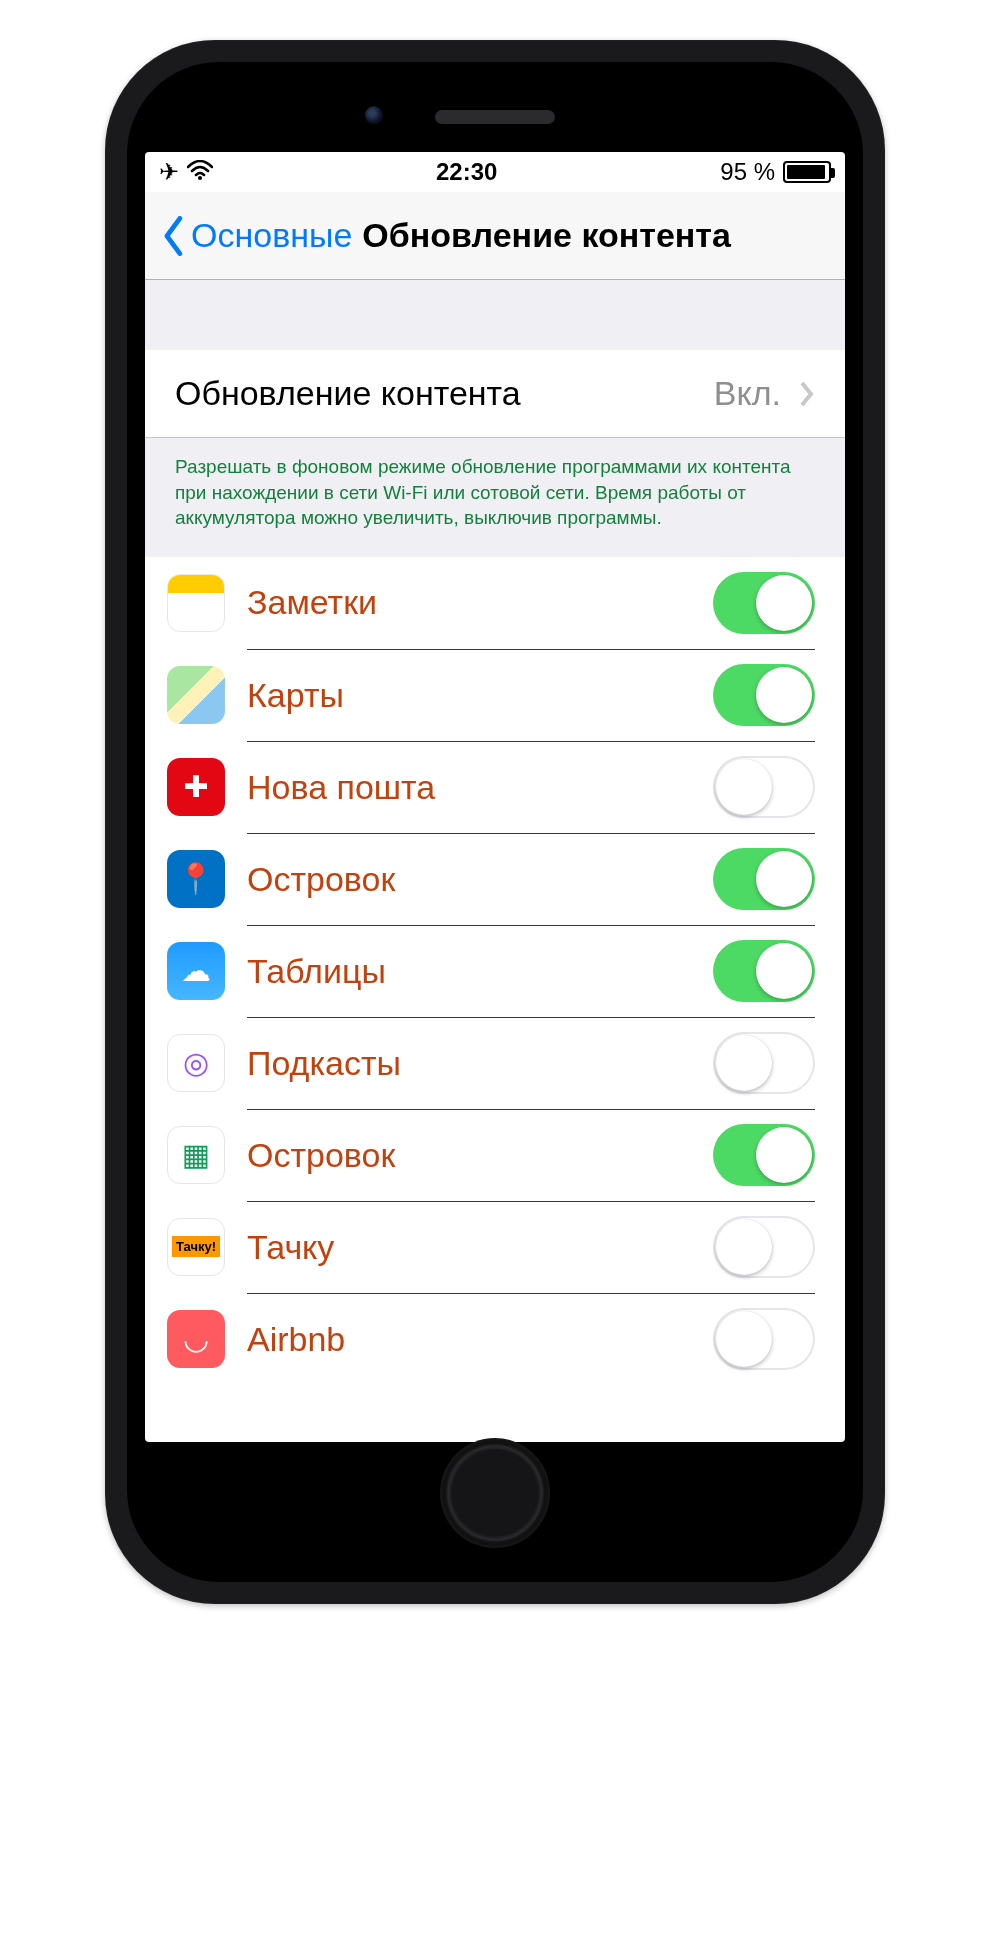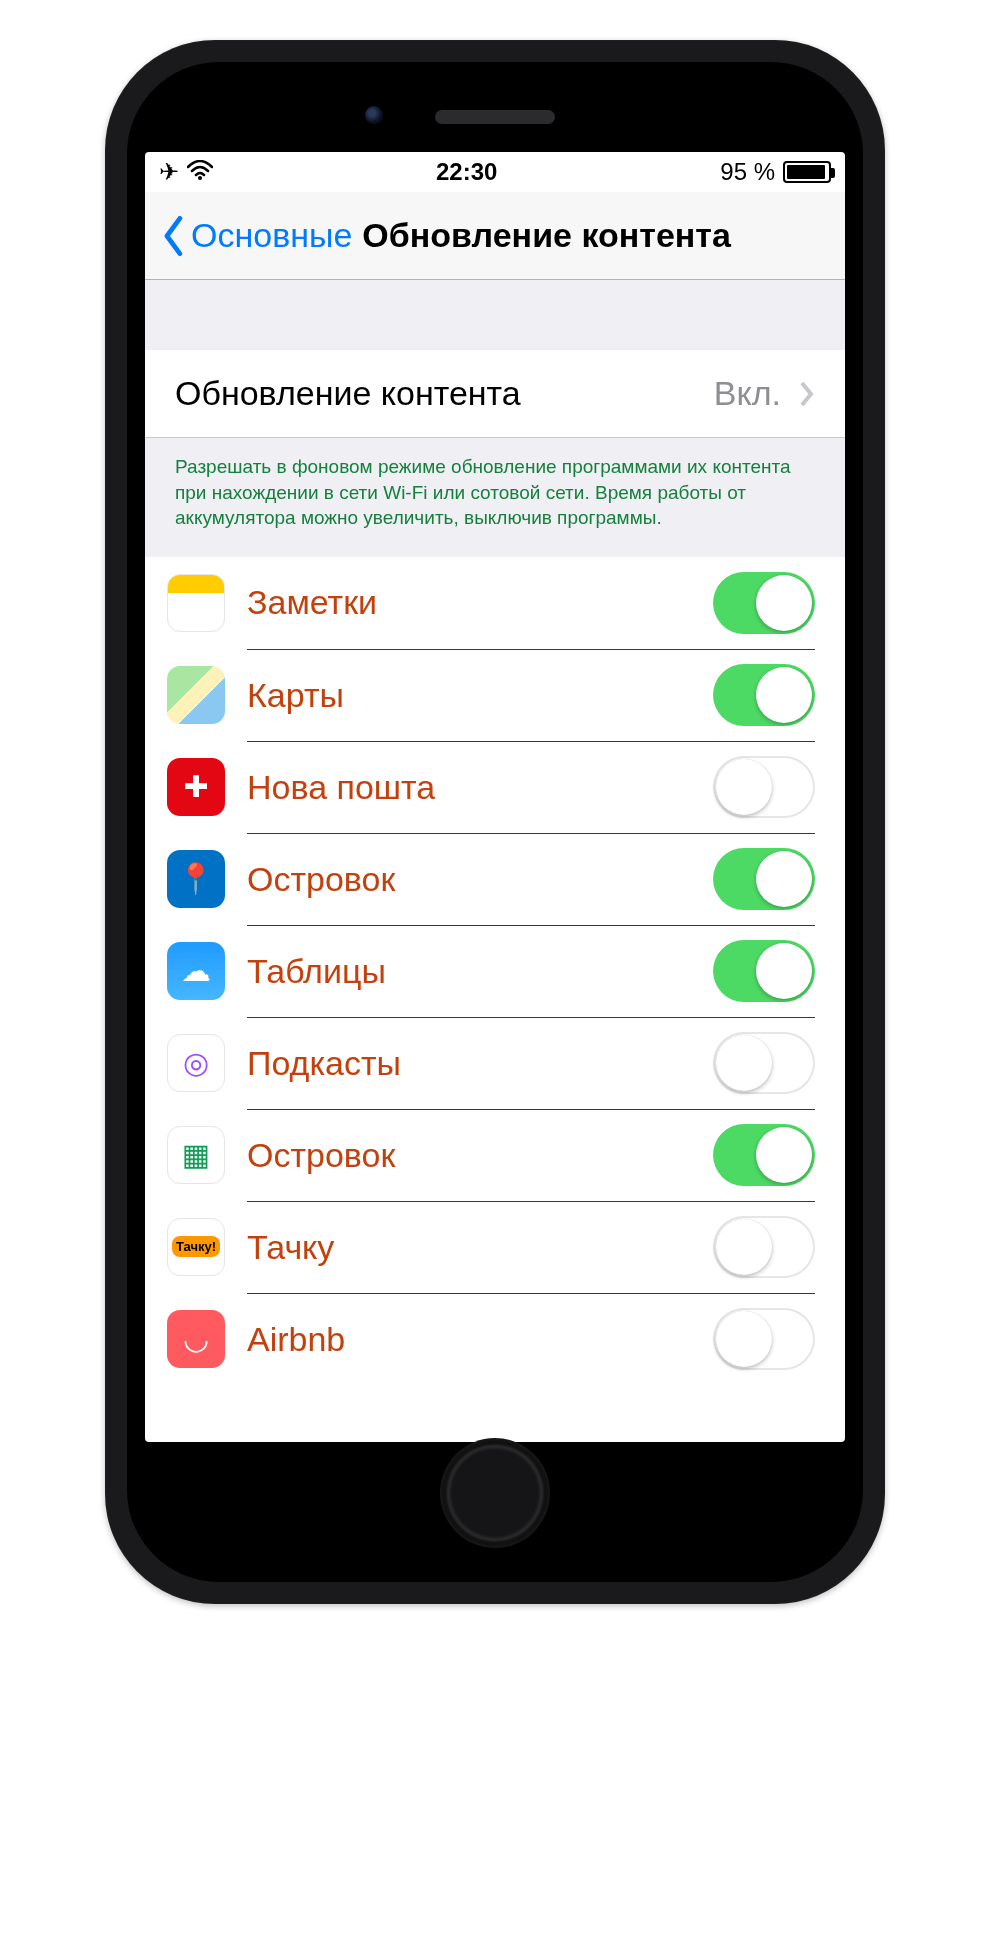--- a/index.html
+++ b/index.html
@@ -162,21 +162,21 @@
   
   .ic-notes { background:linear-gradient(#fff 35%, #fff 35%); border:1px solid #e5e5ea; overflow:hidden; position:relative;}
   .ic-notes::before{content:"";position:absolute;top:0;left:0;right:0;height:18px;background:#ffcc00;}
   .ic-maps { background:linear-gradient(135deg,#a8e6a1 40%,#fef2b8 40% 60%,#8ac8f2 60%); }
   .ic-nova { background:#e30613; }
   .ic-ostrovok { background:#0071c5; }
   .ic-weather { background:linear-gradient(#1f9bff,#46b6ff); }
   .ic-podcasts { background:#fff; border:1px solid #e5e5ea; color:#9a4bff;}
   .ic-sheets { background:#fff; border:1px solid #e5e5ea; color:#0f9d58; }
   .ic-tachku { background:#fff; border:1px solid #e5e5ea;}
-  .ic-tachku span{background:#ff9800;color:#000;font-size:13px;font-weight:700;padding:3px 4px;border-radius:8px;}
+  .ic-tachku span{background:#ff9800;color:#000;font-size:13px;font-weight:700;padding:3px 4px;border-radius:0;}
   .ic-airbnb { background:#ff5a5f; }
 
   .battery {
     width:48px; height:22px; border:2px solid #000; border-radius:4px;
     position:relative; display:inline-block;
   }
   .battery::after{content:"";position:absolute;right:-6px;top:5px;width:4px;height:10px;background:#000;border-radius:0 2px 2px 0;}
   .battery .fill{position:absolute;left:2px;top:2px;bottom:2px;background:#000;border-radius:1px;}
 </style>
 </head>

